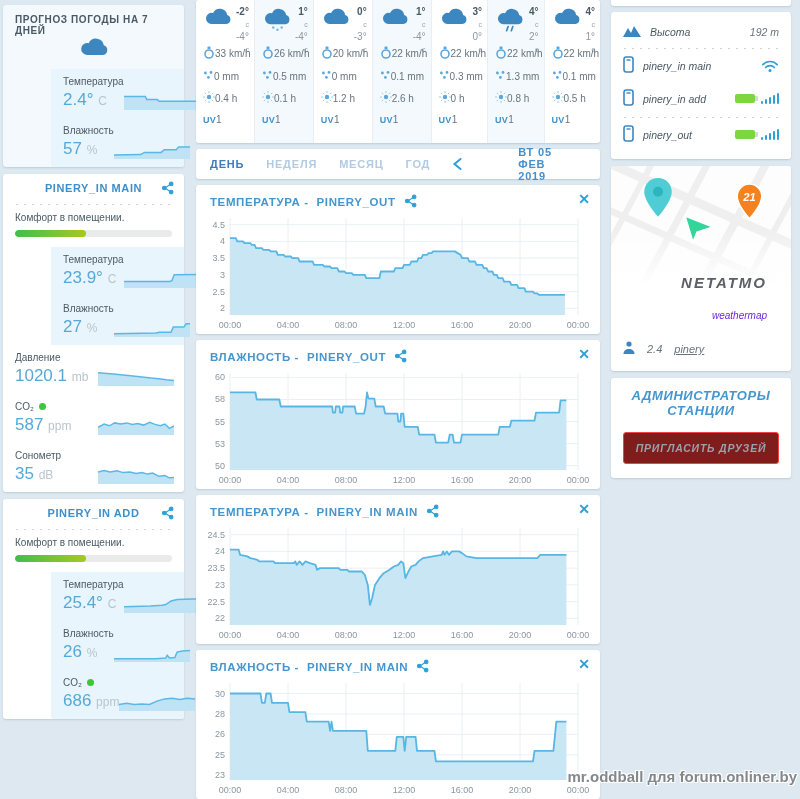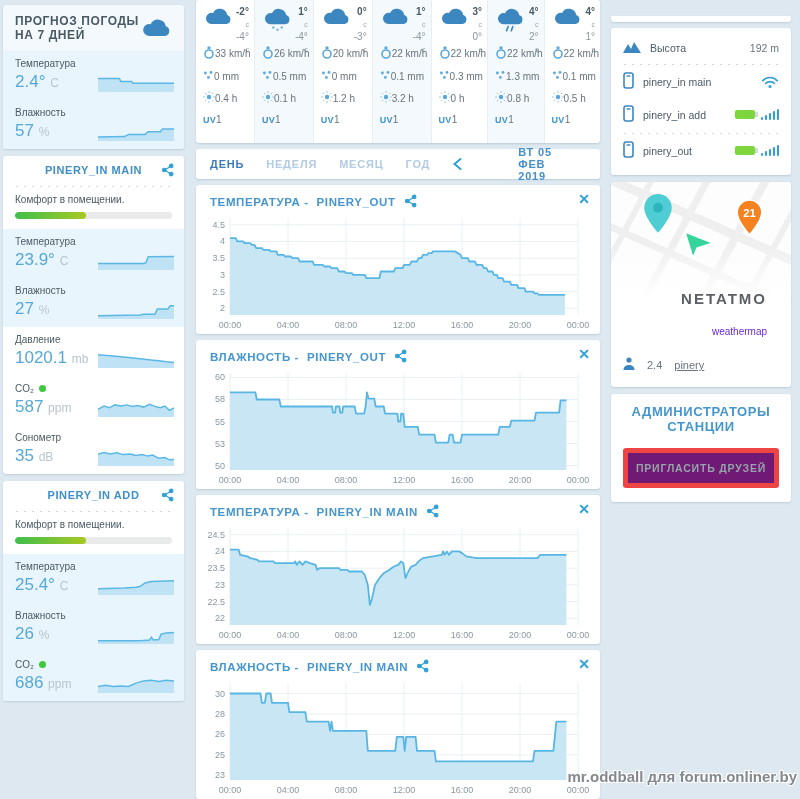--- a/index.html
+++ b/index.html
@@ -8,38 +8,38 @@
     position:relative; overflow:hidden;
     background:#dde8f0;
     font-family:"Liberation Sans", sans-serif;
     color:#4a5a64;
   }
   .card { background:#fff; border-radius:3px; box-shadow:0 1px 2px rgba(110,135,160,.28); }
 
   
   .left-col  { position:absolute; left:3px;  top:5px;  width:181px; }
   .main-col  { position:absolute; left:196px; top:0;   width:404px; }
-  .right-col { position:absolute; left:611px; top:16px;   width:180px; }
+  .right-col { position:absolute; left:611px; top:0;   width:180px;font-style:italic; }
 
   
   .side-card { margin-bottom:7px; }
   .side-title { position:relative; text-align:center; padding:8px 10px; font-size:11px;
     letter-spacing:.6px; color:#3e8fc9; font-weight:bold; }
-  .side-title.dark { text-align:left; color:#4a5a64; font-size:12px; display:flex; align-items:flex-end; justify-content:space-between; padding:9px 12px;}
+  .side-title.dark { text-align:left; color:#4a5a64; font-size:10px; display:flex; align-items:center; justify-content:space-between; padding:9px 12px;flex-direction:column;}
   .share-btn { position:absolute; right:10px; top:7px; cursor:pointer; }
   .dotted { height:3px; margin:0 10px;
     background-image:radial-gradient(#c9d5dd 1px, transparent 1.2px);
     background-size:8px 3px; background-repeat:repeat-x; background-position:0 1px; }
   .comfort { padding:7px 12px 10px; }
   .comfort-label { font-size:10px; color:#4a5a64; margin-bottom:7px; }
   .comfort-track { height:7px; border-radius:4px; background:#e9eaea; overflow:hidden; }
   .comfort-fill { height:7px; border-radius:4px; background:linear-gradient(90deg,#3fbf4c,#a8c823); }
   .metric { display:flex; justify-content:space-between; align-items:flex-end;
     padding:7px 10px 8px 12px; cursor:pointer; }
-  .metric.hl { background:#e9f5fc; }
+  .metric.hl { background:#e9f5fc;margin-left:48px; }
   .metric:last-child { border-radius:0 0 3px 3px; }
   .m-label { font-size:10px; color:#4a5a64; margin-bottom:3px; display:flex; align-items:center; gap:5px;}
   .m-value { font-size:17px; color:#55a9d8; font-weight:400; white-space:nowrap; }
   .m-unit  { font-size:12px; color:#b9c5cd; }
   .m-spark { width:76px; height:22px; }
   .co2dot { width:7px; height:7px; border-radius:50%; background:#3ec63e; display:inline-block; }
 
   
   .forecast { display:flex; height:143px; margin-bottom:6px; }
   .day { flex:1; padding:6px 0 0 7px; border-left:1px solid #e8eef3; font-size:10px; color:#68747e; }
@@ -86,22 +86,22 @@
   .street { position:absolute; background:#efefef; }
   .map-fade { position:absolute; left:0; right:0; bottom:0; height:55px;
     background:linear-gradient(180deg, rgba(255,255,255,0), #fff);}
   .brand { padding:0 24px; margin-top:-10px; position:relative;}
   .brand-name { font-size:15px; font-weight:bold; letter-spacing:2px; color:#5c6066;}
   .brand-sub { font-size:10px; color:#6d28d9; margin-top:19px; cursor:pointer;}
   .owner-row { display:flex; align-items:center; gap:12px; padding:20px 12px 14px; font-size:11px; color:#68747e;}
   .owner-link { text-decoration:underline; cursor:pointer;}
   .admin-card { padding:10px 12px 14px; text-align:center;}
   .admin-title { font-size:13px; letter-spacing:.6px; color:#4596ce; font-weight:bold; margin-bottom:14px;}
-  .invite-btn { display:inline-block; width:100%; padding:9px 4px; background:#701a75;
-    border:5px solid #ef4444; border-radius:3px; color:#97a2ab; font-size:10.5px;
+  .invite-btn { display:inline-block; width:100%; padding:9px 4px; background:#7f1d1d;
+    border:1px solid #ef4444; border-radius:3px; color:#97a2ab; font-size:10.5px;
     letter-spacing:.8px; cursor:pointer; font-weight:bold;}
 
   .watermark { position:absolute; right:3px; bottom:14px; z-index:50;
     font-size:15px; font-weight:bold; color:#84888c;
     text-shadow:-1px -1px 0 #fff, 1px -1px 0 #fff, -1px 1px 0 #fff, 1px 1px 0 #fff; }
 
   .pin { position:absolute; }
 </style>
 </head>
 <body>
@@ -490,21 +490,21 @@
                 <line x1="6" y1="0" x2="6" y2="2"></line>
                 <line x1="6" y1="10" x2="6" y2="12"></line>
                 <line x1="0" y1="6" x2="2" y2="6"></line>
                 <line x1="10" y1="6" x2="12" y2="6"></line>
                 <line x1="1.8" y1="1.8" x2="3.2" y2="3.2"></line>
                 <line x1="8.8" y1="8.8" x2="10.2" y2="10.2"></line>
                 <line x1="8.8" y1="3.2" x2="10.2" y2="1.8"></line>
                 <line x1="1.8" y1="10.2" x2="3.2" y2="8.8"></line>
               </g>
             </svg></span>
-          <span>3.2 h</span>
+          <span>2.6 h</span>
         </div>
     <div class="day-row">
           <span class="uv-tag">UV</span>
           <span>1</span>
         </div>
   </div>
 
   <div class="day">
     <div class="day-top">
       <span class="w-icon"><svg width="30" height="21" viewBox="0 0 32 22">

